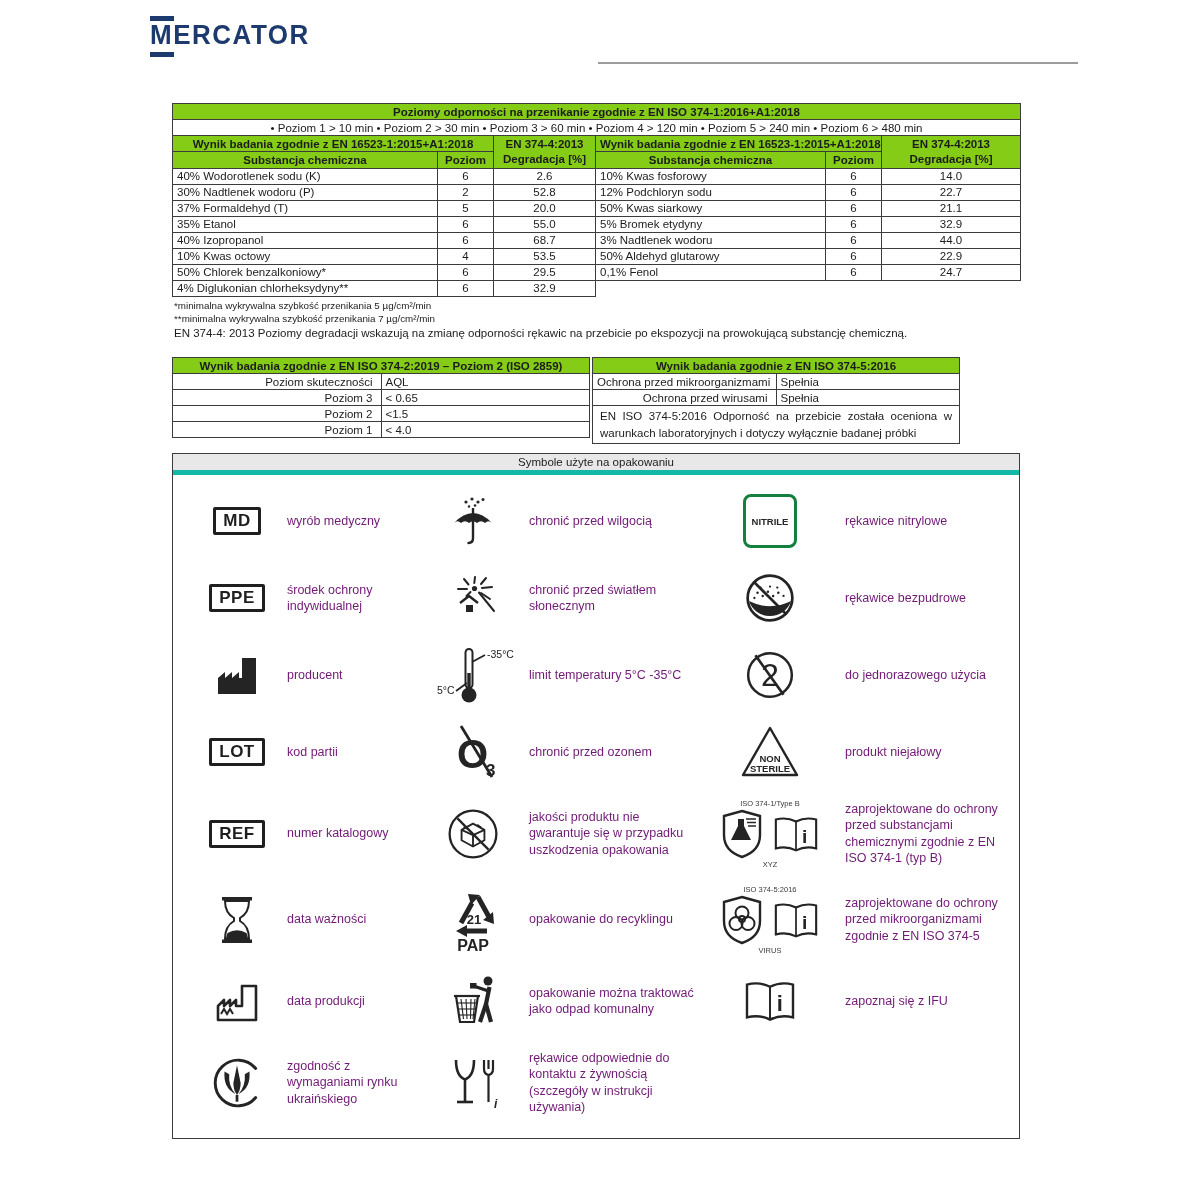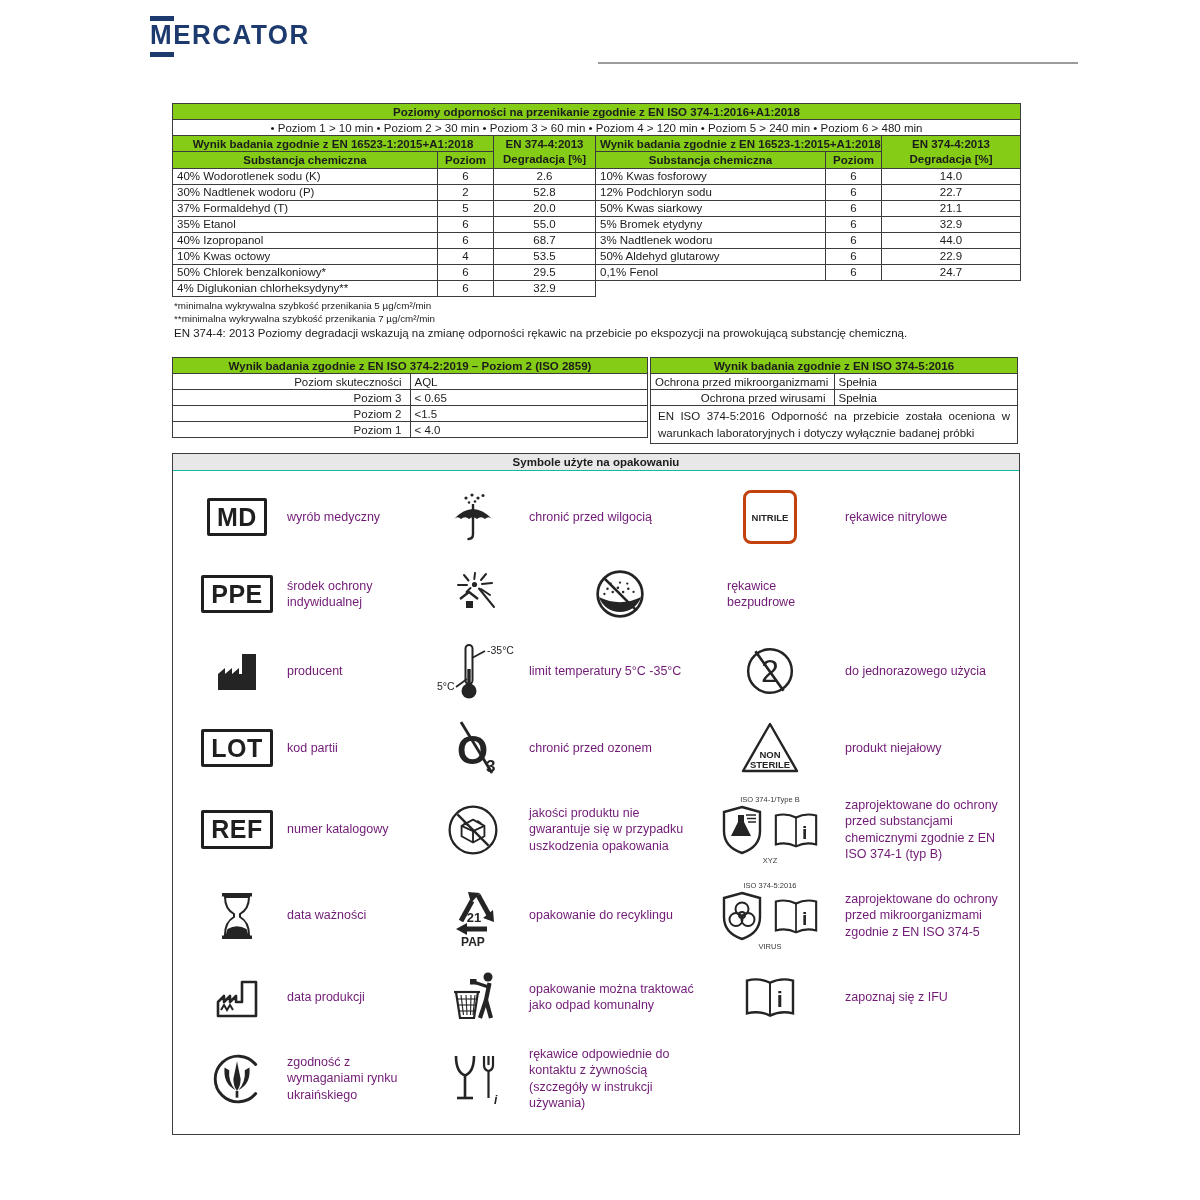--- a/index.html
+++ b/index.html
@@ -21,41 +21,41 @@
   .hdr{background:#84cc16;font-weight:bold;text-align:center}
   .ctr{text-align:center}
   .deg-cell{line-height:1.3}
   .empty-right{border:none;border-left:1px solid #3c3c3c}
 
   .footnotes{padding:2px 2px 15px}
   .fn-small{font-size:9.8px;line-height:1.35}
   .fn-big{font-size:11.5px;line-height:1.4}
 
   .mid{display:flex;gap:2px;align-items:flex-start;margin-top:1px}
-  .aql{width:476px}
+  .aql{width:418px}
   .virus{width:368px}
   .lbl{text-align:right;padding-right:8px}
   .aql .lbl{width:208px}
   .virus .lbl{width:246px}
   .note{text-align:justify;white-space:normal;height:auto;padding:2px 7px;line-height:1.4}
 
   .symbols-box{border:1px solid #3c3c3c;margin-top:9px}
-  .symbols-title{background:#e8e8e8;border-bottom:1px solid #14b8a6;text-align:center;font-size:11.5px;font-weight:bold;padding:2px 0}
+  .symbols-title{background:#e8e8e8;border-bottom:5px solid #14b8a6;text-align:center;font-size:11.5px;font-weight:normal;padding:2px 0}
   .sym-grid{padding:8px 14px 12px}
   .sym-row{display:grid;grid-template-columns:100px 130px 112px 182px 118px 1fr;align-items:center;min-height:77px}
   .sym-row.tall{min-height:86px}
   .icell{display:flex;justify-content:center;align-items:center}
   .tcell{font-size:12.5px;line-height:1.32;color:#701a75;padding-right:8px;white-space:normal}
   .tcell.last{padding-left:16px;padding-right:4px}
-  .boxsym{border:3px solid #1f1f1f;border-radius:2px;font-weight:bold;font-size:25px;padding:0 7px;line-height:1.3;color:#1f1f1f;letter-spacing:.5px}
-  .nitrilebox{width:54px;height:54px;border:3px solid #c2410c;border-radius:8px;display:flex;align-items:center;justify-content:center;font-size:9.5px;font-weight:bold;color:#262626}
+  .boxsym{border:3px solid #1f1f1f;border-radius:2px;font-weight:bold;font-size:17px;padding:0 7px;line-height:1.3;color:#1f1f1f;letter-spacing:.5px}
+  .nitrilebox{width:54px;height:54px;border:3px solid #15803d;border-radius:8px;display:flex;align-items:center;justify-content:center;font-size:9.5px;font-weight:bold;color:#262626}
   .stack{display:flex;flex-direction:column;align-items:center;gap:1px}
   .mini{font-size:7.5px;color:#3a3a3a;white-space:nowrap}
   .pair{display:flex;gap:9px;align-items:center}
-  .matlabel{font-size:12px;font-weight:bold;color:#242424;margin-top:-2px}
+  .matlabel{font-size:16px;font-weight:bold;color:#242424;margin-top:-2px}
   svg{display:block}
   svg text{font-family:"Liberation Sans",sans-serif}
 </style>
 </head>
 <body>
 
 <div class="page">
 
   <div class="logo">
     <div class="bar"></div>
@@ -255,20 +255,21 @@
                   <line x1="44" y1="12" x2="34" y2="13"></line>
                   <line x1="42" y1="24" x2="33" y2="18"></line>
                 <line x1="31" y1="17.5" x2="46" y2="36"></line>
                   <line x1="22.5" y1="17" x2="18.5" y2="21"></line>
               </g>
               <circle cx="26.5" cy="13.5" r="2.6" fill="#242424"></circle>
               <path d="M12 28 L21 21 L30 28" fill="none" stroke="#242424" stroke-width="2.4" stroke-linejoin="round"></path>
               <rect x="18" y="30" width="7" height="7" fill="#242424"></rect>
             </svg>
           </div>
+          <div class="tcell">chronić przed światłem słonecznym</div>
           <div class="icell">
             <svg width="52" height="52" viewBox="0 0 50 50">
               <circle cx="25" cy="25" r="21.5" fill="none" stroke="#242424" stroke-width="2.6"></circle>
               <path d="M4.7 28 Q25 38 45.3 28 A21.5 21.5 0 0 1 4.7 28 Z" fill="#242424"></path>
               <g fill="#242424">
                   <circle cx="13" cy="20" r="1.2"></circle>
                   <circle cx="18" cy="23" r="1.2"></circle>
                   <circle cx="23" cy="19" r="1.2"></circle>
                   <circle cx="28" cy="23" r="1.2"></circle>
                   <circle cx="33" cy="20" r="1.2"></circle>

